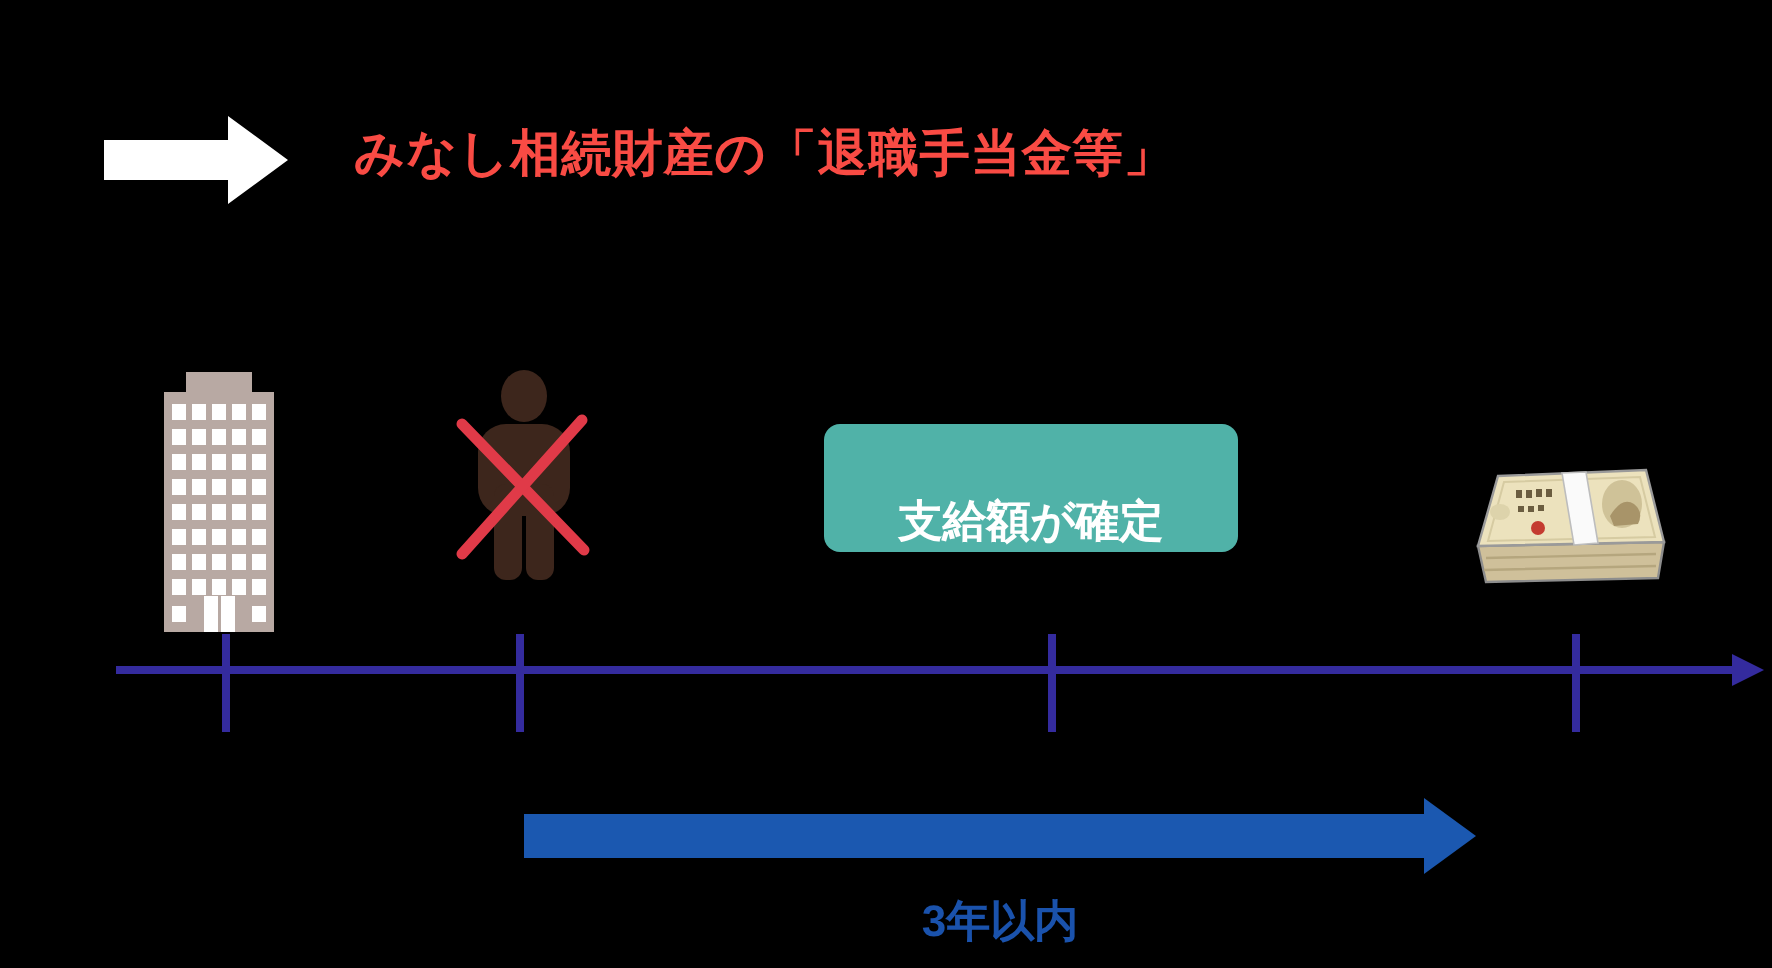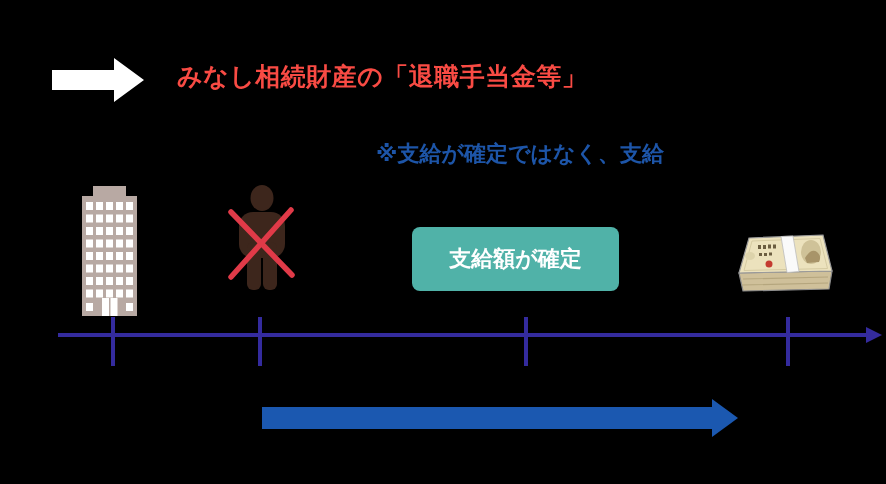--- a/index.html
+++ b/index.html
@@ -18,22 +18,22 @@
   }
   .note{
     left:340px;top:140px;width:360px;
     text-align:center;
     font-size:22px;font-weight:bold;color:#1d55a8;
     line-height:27px;white-space:nowrap;
   }
   .event-box{
     left:412px;top:212px;width:207px;height:64px;
     background:#50b2a8;border-radius:8px;
-    display:flex;align-items:center;justify-content:center;
-    color:#ffffff;font-size:22px;font-weight:bold;margin-top:15px;
+    display:flex;align-items:flex-end;justify-content:center;
+    color:#ffffff;font-size:22px;font-weight:bold;
   }
   .white-arrow{left:52px;top:58px;width:92px;height:44px;}
   .building{left:82px;top:186px;width:55px;height:130px;}
   .person{left:228px;top:184px;width:70px;height:108px;}
   .money{left:735px;top:226px;width:112px;height:68px;}
   .axis-line{left:58px;top:333px;width:810px;height:4px;background:#342b9e;}
   .axis-head{
     left:866px;top:327px;width:0;height:0;
     border-top:8px solid transparent;border-bottom:8px solid transparent;
     border-left:16px solid #342b9e;
@@ -58,21 +58,20 @@
 
   <div class="abs white-arrow">
     <svg width="92" height="44" viewBox="0 0 92 44">
       <polygon points="0,12 62,12 62,0 92,22 62,44 62,32 0,32" fill="#ffffff"></polygon>
     </svg>
   </div>
 
   <div class="abs title">みなし相続財産の「退職手当金等」</div>
 
   <div class="abs note">
-    <div>※支給が確定ではなく、支給</div>
   </div>
 
   <div class="abs building">
     <svg width="55" height="130" viewBox="0 0 55 130">
       <rect x="11" y="0" width="33" height="14" fill="#b8a9a3"></rect>
       <rect x="0" y="10" width="55" height="120" fill="#b8a9a3"></rect>
       <g fill="#ffffff">
         <rect x="4" y="16" width="7" height="8"></rect>
           <rect x="14" y="16" width="7" height="8"></rect>
           <rect x="24" y="16" width="7" height="8"></rect>
@@ -165,14 +164,15 @@
 
   <div class="abs axis-line"></div>
   <div class="abs axis-head"></div>
   <div class="abs tick tick-1"></div>
   <div class="abs tick tick-2"></div>
   <div class="abs tick tick-3"></div>
   <div class="abs tick tick-4"></div>
 
   <div class="abs dur-shaft"></div>
   <div class="abs dur-head"></div>
+  <div class="abs dur-label">3年以内</div>
 
 </div>
 
 </body></html>

